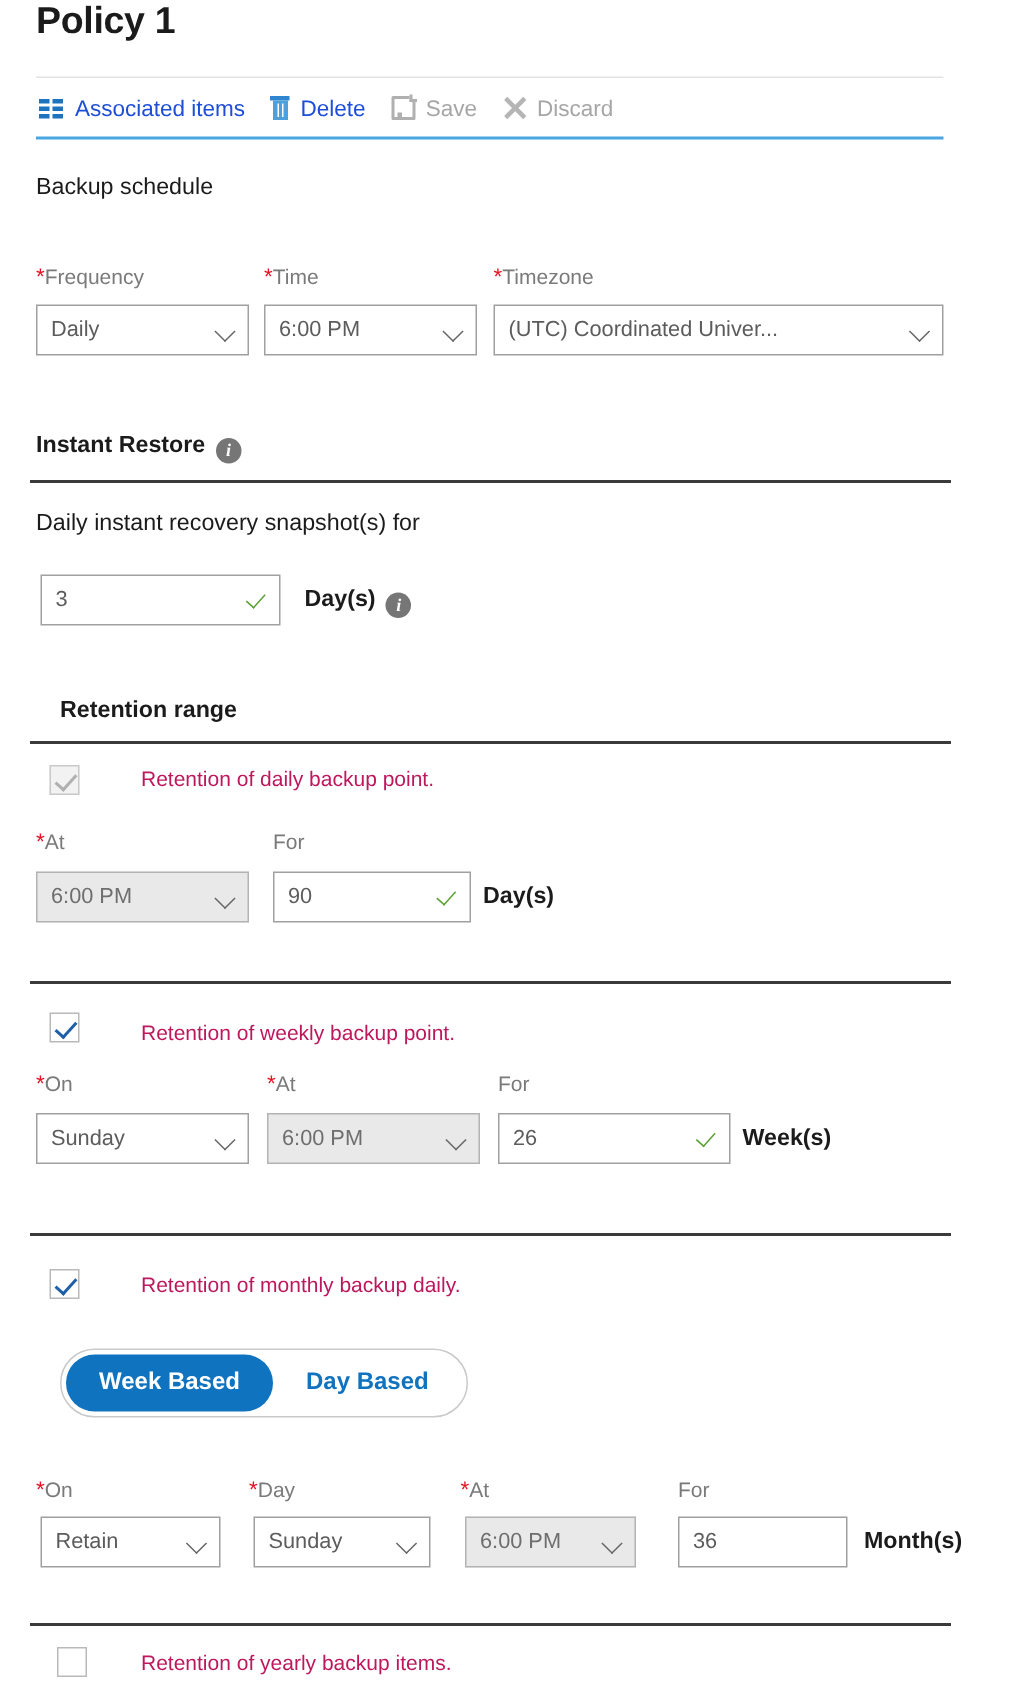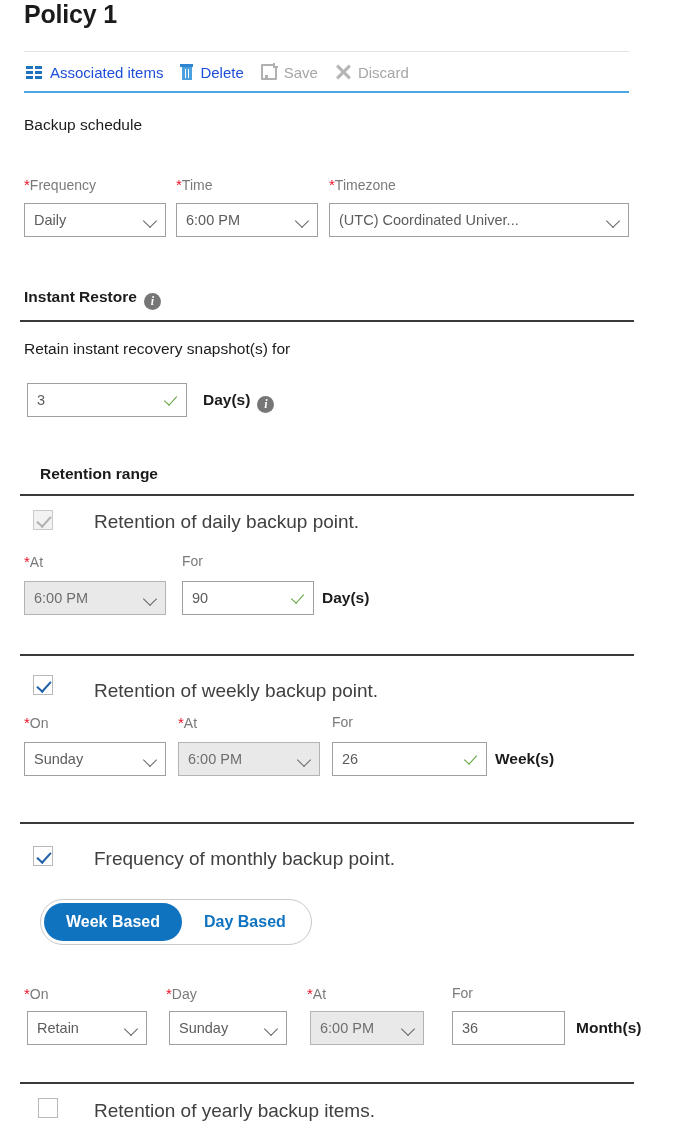--- a/index.html
+++ b/index.html
@@ -224,22 +224,22 @@
     border-right: 2.2px solid #1f5fa8;
     border-bottom: 2.2px solid #1f5fa8;
     transform: rotate(42deg);
   }
   .cbox.checked.grey::before {
     border-right-color: #b0b0b0;
     border-bottom-color: #b0b0b0;
   }
   .cb-label {
     position: absolute;
-    font-size: 19px;
-    color: #404040;
+    font-size: 14px;
+    color: #be185d;
   }
 
   
   .pill {
     position: absolute;
     display: flex;
     align-items: center;
     height: 46px;
     border: 1.5px solid #c9c9c9;
     border-radius: 23px;
@@ -331,21 +331,21 @@
 <div class="ctl" style="left:329px; top:203px; width:300px;">
   <span class="val">(UTC) Coordinated Univer...</span>
   <span class="chev"></span>
 </div>
 
 <div class="section-head" style="left:24px; top:288px;">
   <span>Instant Restore</span><span class="info-icon">i</span>
 </div>
 <div class="rule-dark" style="left:20px; top:320px; width:614px;"></div>
 
-<div class="plain-head" style="left:24px; top:340px;">Retain instant recovery snapshot(s) for</div>
+<div class="plain-head" style="left:24px; top:340px;">Daily instant recovery snapshot(s) for</div>
 
 <div class="ctl" style="left:27px; top:383px; width:160px;">
   <span class="val">3</span>
   <span class="tick"></span>
 </div>
 <div class="unit" style="left:203px; top:391px;">
   <span>Day(s)</span><span class="info-icon">i</span>
 </div>
 
 <div class="section-head" style="left:40px; top:465px;">Retention range</div>
@@ -393,21 +393,21 @@
 <div class="fld-label" style="left:332px; top:714px;">For</div>
 <div class="ctl" style="left:332px; top:742px; width:155px;">
   <span class="val">26</span>
   <span class="tick"></span>
 </div>
 <div class="unit" style="left:495px; top:750px;">Week(s)</div>
 
 <div class="rule-dark" style="left:20px; top:822px; width:614px;"></div>
 
 <div class="cbox checked" style="left:33px; top:846px;"></div>
-<div class="cb-label" style="left:94px; top:848px;">Frequency of monthly backup point.</div>
+<div class="cb-label" style="left:94px; top:848px;">Retention of monthly backup daily.</div>
 
 <div class="pill" style="left:40px; top:899px;">
   <div class="pill-opt active">Week Based</div>
   <div class="pill-opt inactive">Day Based</div>
 </div>
 
 <div class="fld-label" style="left:24px; top:985px;">
   <span class="req">*</span><span>On</span>
 </div>
 <div class="ctl" style="left:27px; top:1011px; width:120px;">

